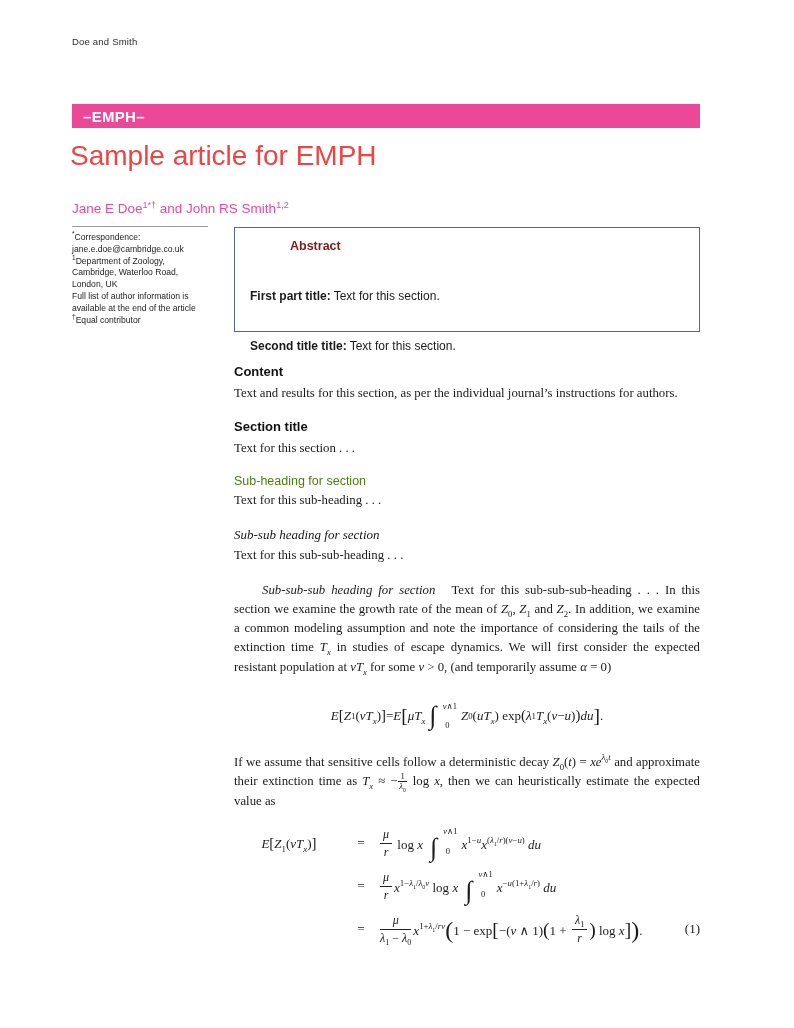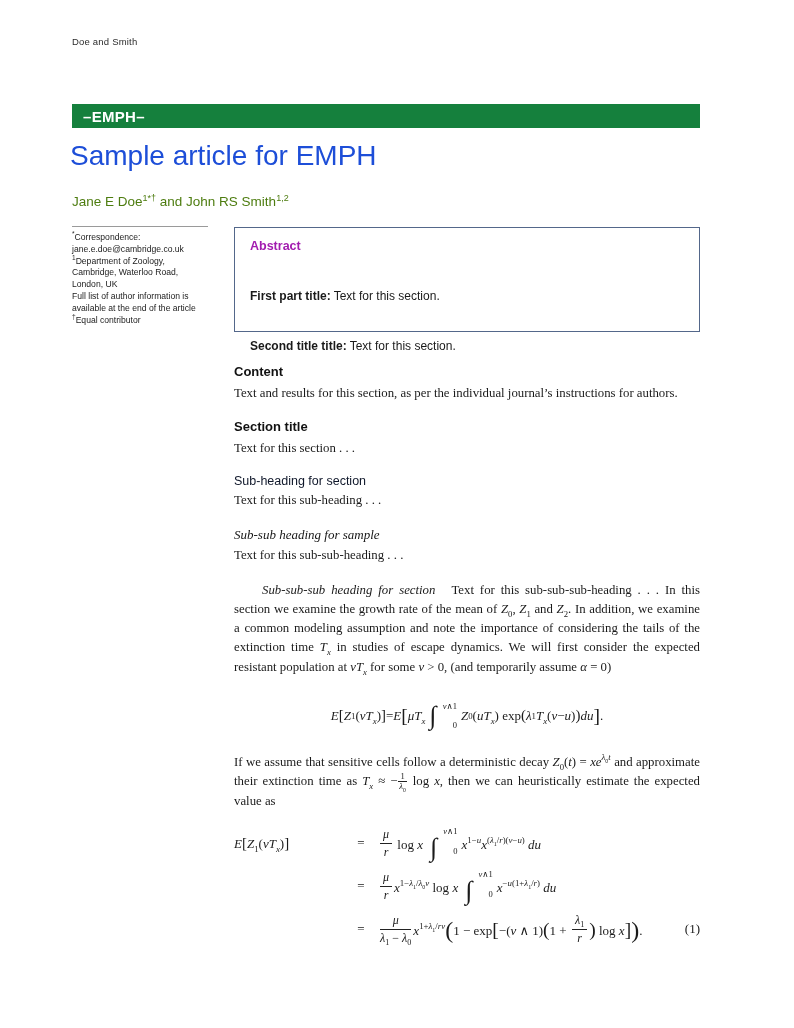--- a/index.html
+++ b/index.html
@@ -1,68 +1,68 @@
 <!DOCTYPE html>
 <html><head>
 <meta charset="utf-8">
 <style>
   html,body{margin:0;padding:0;background:#ffffff;}
   .page{position:relative;width:794px;height:1028px;background:#fff;overflow:hidden;color:#1a1a1a;}
 
   .running-head{position:absolute;left:72px;top:36px;font:9.5px "Liberation Sans",sans-serif;color:#2b2b2b;letter-spacing:.2px;}
-  .banner{position:absolute;left:72px;top:104px;width:628px;height:24px;background:#15803d;display:flex;align-items:center;}
+  .banner{position:absolute;left:72px;top:104px;width:628px;height:24px;background:#ec4899;display:flex;align-items:center;}
   .banner-text{color:#fff;font-family:"Liberation Sans",sans-serif;font-weight:bold;font-size:15px;padding-left:11px;letter-spacing:.3px;}
-  .title{position:absolute;left:70px;top:140px;margin:0;font-family:"Liberation Sans",sans-serif;font-weight:400;font-size:28px;color:#1d4ed8;}
-  .authors{position:absolute;left:72px;top:194px;font:13.5px "Liberation Sans",sans-serif;color:#4d7c0f;}
+  .title{position:absolute;left:70px;top:140px;margin:0;font-family:"Liberation Sans",sans-serif;font-weight:400;font-size:28px;color:#ef4444;}
+  .authors{position:absolute;left:72px;top:201px;font:13.5px "Liberation Sans",sans-serif;color:#ec4899;}
   .authors sup{font-size:9px;line-height:0;}
 
   .sidebar{position:absolute;left:72px;top:226px;width:158px;font:8.6px "Liberation Sans",sans-serif;line-height:11.8px;color:#222;}
   .sidebar::before{content:"";display:block;width:136px;border-top:1px solid #9a9a9a;margin-bottom:5px;}
   .side-line sup{font-size:6.5px;line-height:0;}
 
   .abstract-box{position:absolute;left:234px;top:227px;width:466px;height:105px;box-sizing:border-box;border:1.2px solid #53678a;padding:11px 15px;font-family:"Liberation Sans",sans-serif;}
-  .abstract-heading{font-weight:bold;font-size:12.5px;margin-bottom:11px;color:#a21caf;}
+  .abstract-heading{font-weight:bold;font-size:12.5px;margin-bottom:11px;color:#7f1d1d;margin-left:40px;}
   .abstract-row{font-size:12px;margin-bottom:9px;color:#1a1a1a;margin-top:36px;}
   .abstract-row b{font-weight:bold;}
   .abstract-row span{margin-left:3px;}
 
   .main{position:absolute;left:234px;top:364px;width:466px;}
   .h-sec{font-family:"Liberation Sans",sans-serif;font-weight:bold;font-size:13px;margin:0 0 5px;color:#111;}
-  .h-sub{font-family:"Liberation Sans",sans-serif;font-weight:400;font-size:12.5px;margin:0 0 3px;color:#0f172a;}
+  .h-sub{font-family:"Liberation Sans",sans-serif;font-weight:400;font-size:12.5px;margin:0 0 3px;color:#4d7c0f;}
   .h-subsub{font-family:"Liberation Serif","DejaVu Serif",serif;font-style:italic;font-weight:400;font-size:13px;margin:0 0 3px;color:#151515;}
   p.body{font:12.8px/1.5 "Liberation Serif","DejaVu Serif",serif;text-align:justify;margin:0 0 16px;color:#1a1a1a;}
   .sp-a{margin-bottom:16px;}
   .sp-b{margin-bottom:22px;}
   .sp-c{margin-bottom:19px;}
   .sp-d{margin-bottom:15px;}
   .sp-e{margin-bottom:8px;}
   sub,sup{line-height:0;}
   p.body sub,p.body sup{font-size:68%;}
   .runin-head{font-style:italic;margin-left:28px;}
   .runin-sp{display:inline-block;width:16px;}
 
   .math{font-family:"Liberation Serif","DejaVu Serif",serif;color:#1a1a1a;}
   .math sup,.math sub{font-size:68%;}
   .int{display:inline-block;font-size:26px;line-height:.9;vertical-align:-.3em;margin-left:4px;font-style:normal;}
-  .lim{display:inline-block;vertical-align:-.6em;font-size:8.5px;line-height:1;text-align:right;margin:0 4px 0 1px;font-style:normal;}
+  .lim{display:inline-block;vertical-align:-.6em;font-size:8.5px;line-height:1;text-align:center;margin:0 4px 0 1px;font-style:normal;}
   .lim > span{display:block;}
   .lim > span:first-child{margin-bottom:11px;padding-left:5px;}
   .frac{display:inline-block;vertical-align:-.6em;text-align:center;line-height:1.25;font-size:12px;margin:0 2px;}
   .frac .num{display:block;border-bottom:1px solid #222;padding:0 3px 1px;}
   .frac .den{display:block;padding-top:1px;}
   .sfrac{display:inline-block;vertical-align:-.5em;text-align:center;line-height:1.1;font-size:8.5px;margin:0 1px;}
   .sfrac .num{display:block;border-bottom:1px solid #222;padding:0 2px;}
   .sfrac .den{display:block;}
   .d1{font-size:115%;font-style:normal;}
   .d2{font-size:150%;font-style:normal;vertical-align:-.08em;line-height:0;}
   .d3{font-size:185%;font-style:normal;vertical-align:-.12em;line-height:0;}
   .eq-display{font-size:13px;margin:6px 0 14px;min-height:46px;display:flex;align-items:center;justify-content:center;white-space:nowrap;}
   .eqnarray{font-size:13px;margin-top:2px;}
   .eqrow{display:flex;align-items:center;margin:10px 0;white-space:nowrap;}
-  .eq-lhs{width:110px;text-align:left;}
+  .eq-lhs{width:110px;text-align:center;}
   .eq-rel{width:34px;text-align:center;}
   .eq-num{margin-left:auto;font-style:normal;padding-left:8px;}
 </style>
 </head>
 <body>
 
 <div class="page">
 
   <div class="running-head">Doe and Smith</div>
 
@@ -98,21 +98,21 @@
 
     <h2 class="h-sec">Content</h2>
     <p class="body sp-a">Text and results for this section, as per the individual journal’s instructions for authors.</p>
 
     <h2 class="h-sec">Section title</h2>
     <p class="body sp-b">Text for this section . . .</p>
 
     <h3 class="h-sub">Sub-heading for section</h3>
     <p class="body sp-c">Text for this sub-heading . . .</p>
 
-    <h4 class="h-subsub">Sub-sub heading for sample</h4>
+    <h4 class="h-subsub">Sub-sub heading for section</h4>
     <p class="body sp-d">Text for this sub-sub-heading . . .</p>
 
     <p class="body sp-e"><i class="runin-head">Sub-sub-sub heading for section</i><span class="runin-sp"></span><span>Text for this sub-sub-sub-heading . . . In this section we examine the growth rate of the mean of <i>Z</i><sub>0</sub>, <i>Z</i><sub>1</sub> and <i>Z</i><sub>2</sub>. In addition, we examine a common modeling assumption and note the importance of considering the tails of the extinction time <i>T<sub>x</sub></i> in studies of escape dynamics. We will first consider the expected resistant population at <i>vT<sub>x</sub></i> for some <i>v</i> &gt; 0, (and temporarily assume <i>α</i> = 0)</span></p>
 
     <div class="eq-display math"><i>E</i><span class="d1">[</span><i>Z</i><sub>1</sub>(<i>vT<sub>x</sub></i>)<span class="d1">]</span> = <i>E</i><span class="d2">[</span><i>μT<sub>x</sub></i><span class="int">∫</span><span class="lim">
           <span><i>v</i>∧1</span>
           <span>0</span>
         </span><i>Z</i><sub>0</sub>(<i>uT<sub>x</sub></i>) exp<span class="d1">(</span><i>λ</i><sub>1</sub><i>T<sub>x</sub></i>(<i>v</i> − <i>u</i>)<span class="d1">)</span> <i>du</i><span class="d2">]</span>.</div>
 
     <p class="body sp-e">If we assume that sensitive cells follow a deterministic decay <i>Z</i><sub>0</sub>(<i>t</i>) = <i>xe</i><sup><i>λ</i><sub>0</sub><i>t</i></sup> and approximate their extinction time as <i>T<sub>x</sub></i> ≈ −<span class="sfrac"><span class="num">1</span><span class="den"><i>λ</i><sub>0</sub></span></span> log <i>x</i>, then we can heuristically estimate the expected value as</p>

